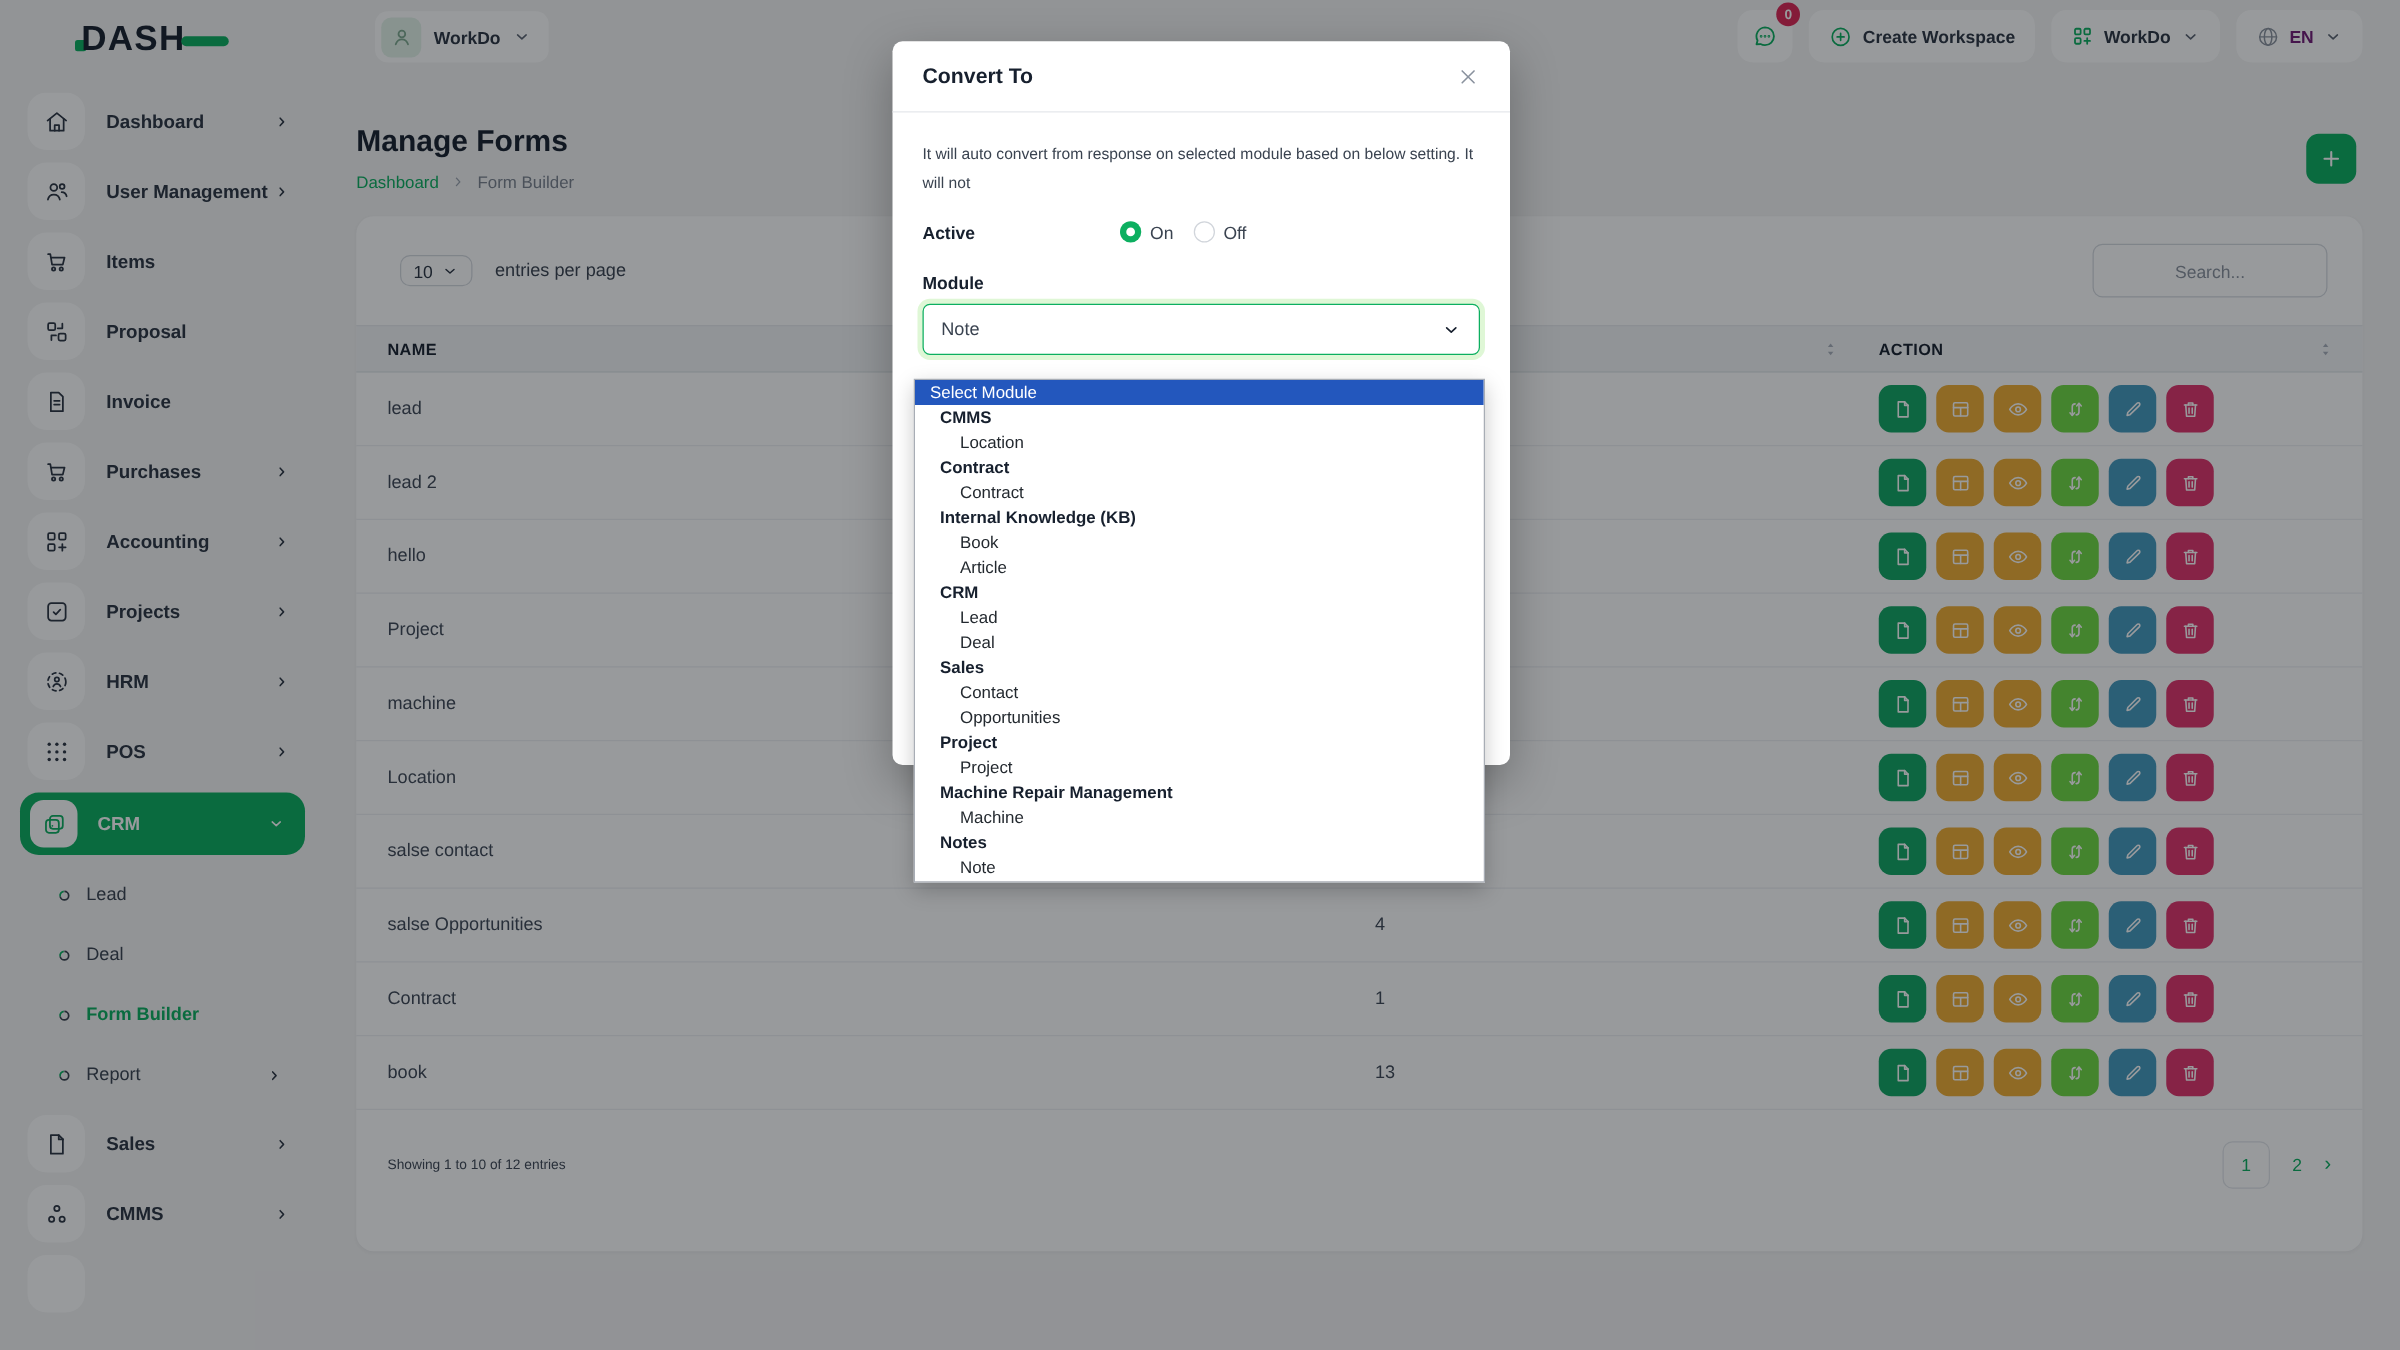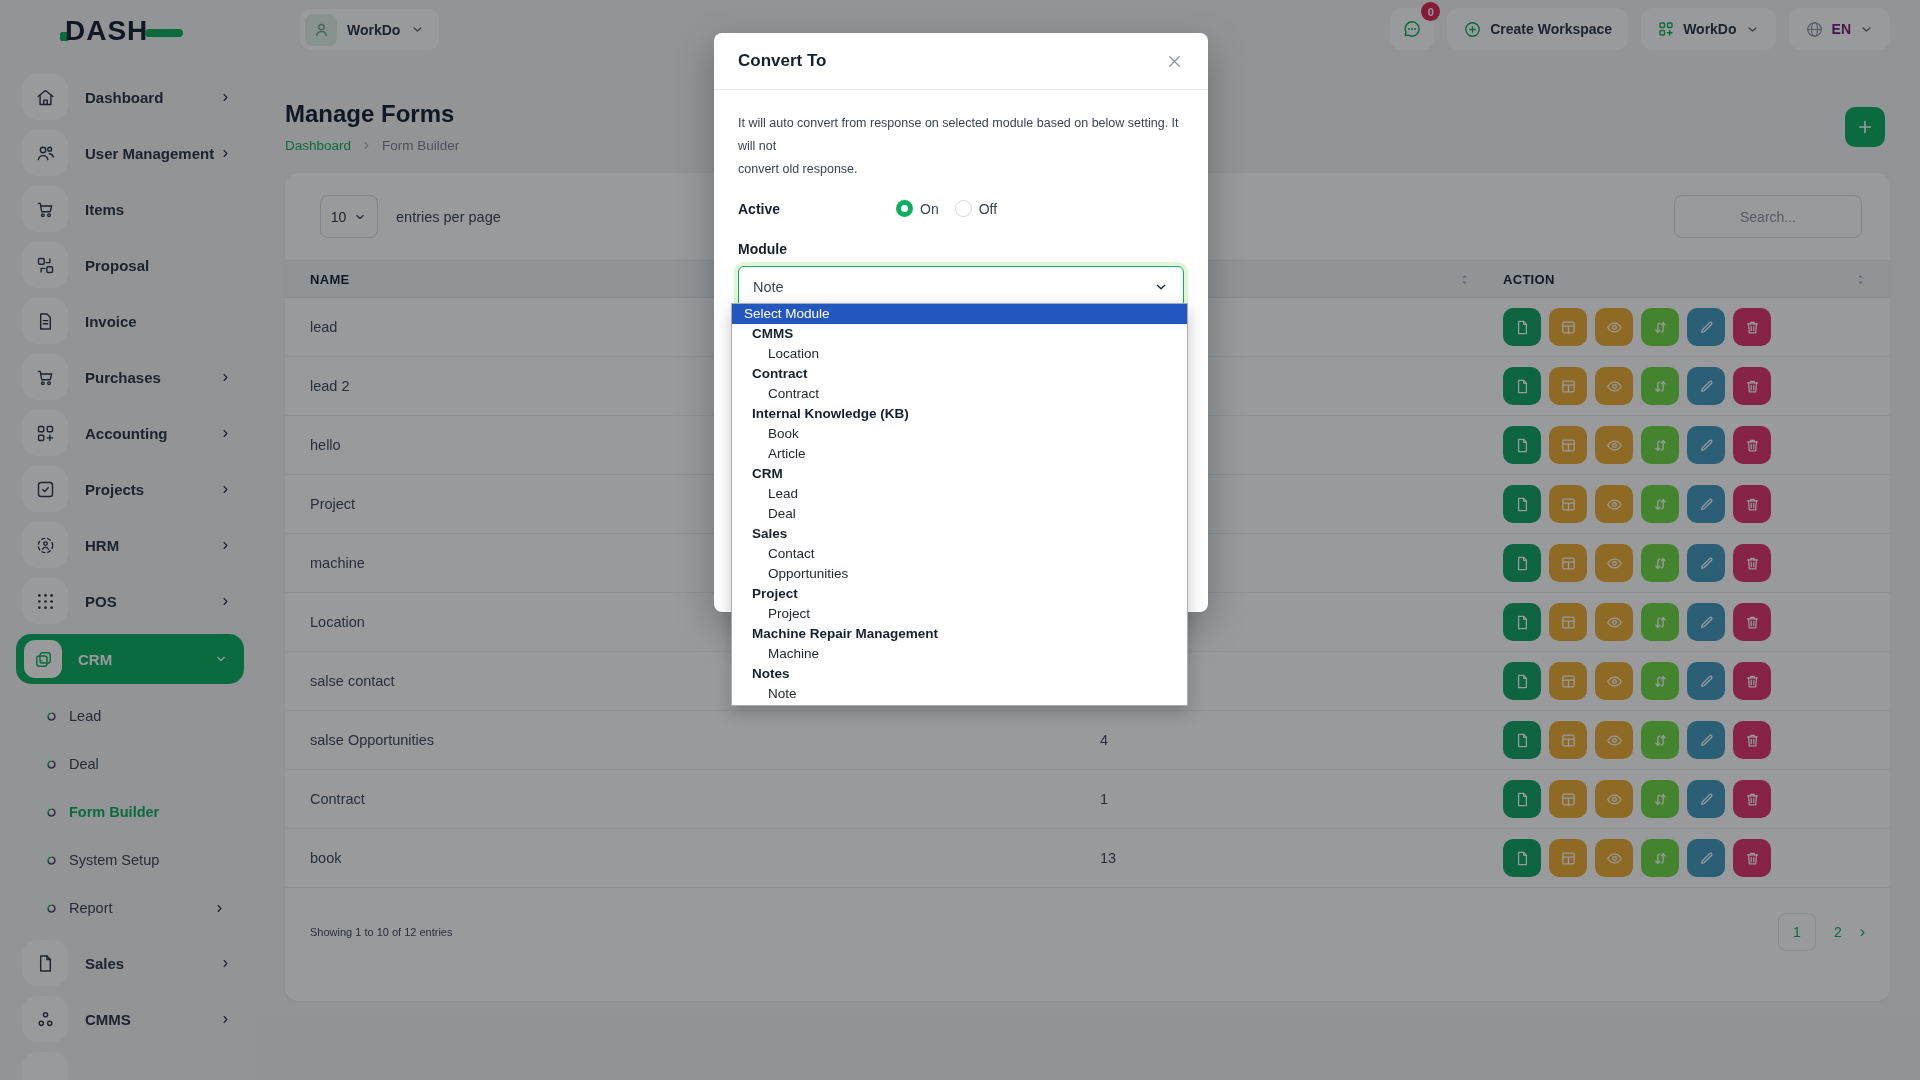--- a/index.html
+++ b/index.html
@@ -46,21 +46,21 @@
   
   .main { position:absolute; left:285px; top:74px; width:1605px; }
   .page-title { font-size:24px; font-weight:700; color:#17202E; margin-top:26px; }
   .breadcrumb { margin-top:10px; font-size:13.5px; display:flex; align-items:center; gap:9px; color:#7A828E; }
   .breadcrumb .bc-home { color:#0CAF60; cursor:pointer; }
   .add-btn { position:absolute; right:5px; top:33px; width:40px; height:40px; border-radius:10px; background:#0CAF60;
              display:flex; align-items:center; justify-content:center; color:#fff; cursor:pointer; }
   .card { position:relative; margin-top:20px; width:1605px; height:828px; background:#FFFFFF; border-radius:14px;
           box-shadow:0 1px 3px rgba(20,30,40,.04); }
   .toolbar { display:flex; align-items:center; height:87px; padding:0 28px 0 35px; }
-  .perpage { width:58px; height:43px; border:1px solid #D5D9DF; border-radius:8px; display:flex; align-items:center;
+  .perpage { width:58px; height:25px; border:1px solid #D5D9DF; border-radius:8px; display:flex; align-items:center;
              justify-content:center; gap:7px; font-size:14px; color:#2B3442; cursor:pointer; }
   .entries-label { margin-left:18px; font-size:14.5px; color:#3A4350; }
   .search-input { margin-left:auto; width:188px; height:43px; border:1px solid #D5D9DF; border-radius:8px;
                   font-size:14px; color:#3A4350; text-align:center; outline:none; background:#fff; font-family:inherit; }
   .search-input::placeholder { color:#8A929E; }
   .thead { display:flex; align-items:center; height:38px; background:#F3F4F6; border-top:1px solid #E8EBEE; border-bottom:1px solid #E2E6EA;
            font-size:13px; font-weight:700; color:#17202E; letter-spacing:.3px; }
   .col-name { flex:0 0 815px; padding-left:25px; }
   .col-value { flex:0 0 390px; display:flex; align-items:center; }
   .col-action { flex:1 1 auto; display:flex; align-items:center; padding-left:13px; }
@@ -424,31 +424,20 @@
         </div>
         <div class="sub-item">
           <span class="sub-bullet">
             <span style="display: flex;">
               <svg width="11" height="11" viewBox="0 0 24 24" fill="none" stroke-width="3">
                 <path d="M12 4.5a7.5 7.5 0 1 1-7.4 8.8" stroke="#39424F"></path>
                 <path d="M4.6 13.3A7.5 7.5 0 0 1 11 4.6" stroke="#0CAF60"></path>
               </svg>
             </span>
           </span>
-          <span class="sub-label">System Setup</span>
-        </div>
-        <div class="sub-item">
-          <span class="sub-bullet">
-            <span style="display: flex;">
-              <svg width="11" height="11" viewBox="0 0 24 24" fill="none" stroke-width="3">
-                <path d="M12 4.5a7.5 7.5 0 1 1-7.4 8.8" stroke="#39424F"></path>
-                <path d="M4.6 13.3A7.5 7.5 0 0 1 11 4.6" stroke="#0CAF60"></path>
-              </svg>
-            </span>
-          </span>
           <span class="sub-label">Report</span>
           <span class="sub-chev">
             <span style="display: flex;">
               <svg width="13" height="13" viewBox="0 0 24 24" fill="none" stroke="#2B3442" stroke-width="2.2" stroke-linecap="round" stroke-linejoin="round">
                 <path d="m9.5 6.5 5 5.5-5 5.5"></path>
               </svg>
             </span>
           </span>
         </div>
         <div class="side-item" style="margin-top: 8px;">
@@ -1139,21 +1128,20 @@
       <span class="modal-title">Convert To</span>
       <span class="modal-close" id="ic-close" style="display: flex;">
           <svg width="19" height="19" viewBox="0 0 24 24" fill="none" stroke="#8A929E" stroke-width="1.6" stroke-linecap="round" stroke-linejoin="round">
             <path d="M6 6l12 12M18 6 6 18"></path>
           </svg>
         </span>
     </div>
     <div class="modal-body">
       <p class="modal-desc">
         <span>It will auto convert from response on selected module based on below setting. It will not</span>
-        <span style="display:block">convert old response.</span>
       </p>
       <div class="field-row">
         <span class="field-label">Active</span>
         <div class="radio-group">
           <label class="radio-opt">
             <span class="radio-on"></span>
             <span>On</span>
           </label>
           <label class="radio-opt">
             <span class="radio-off"></span>

